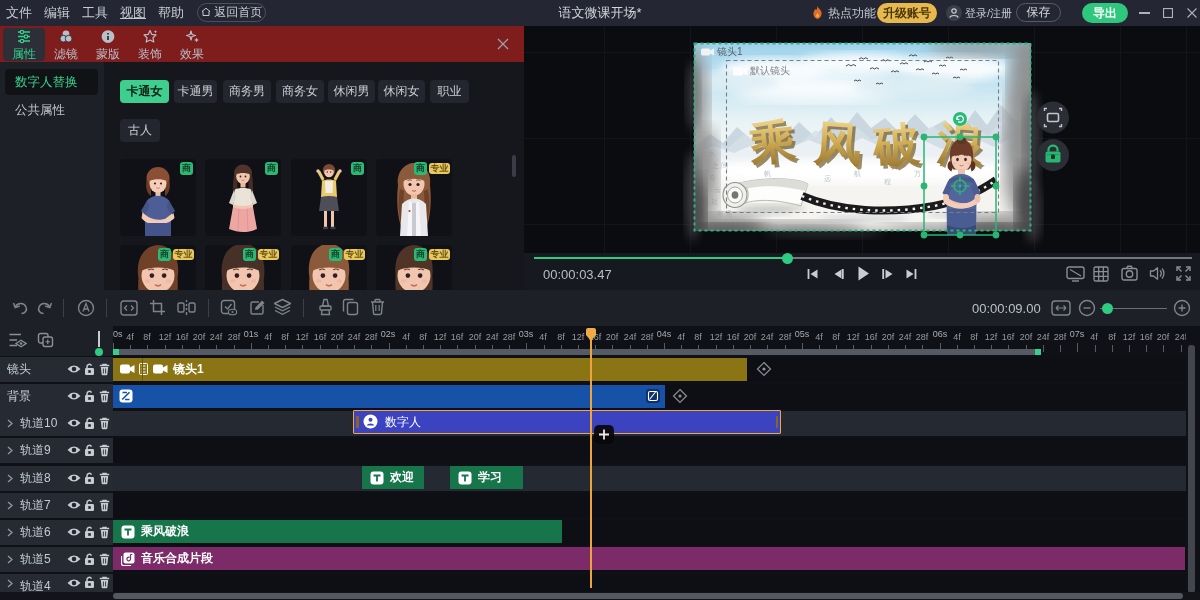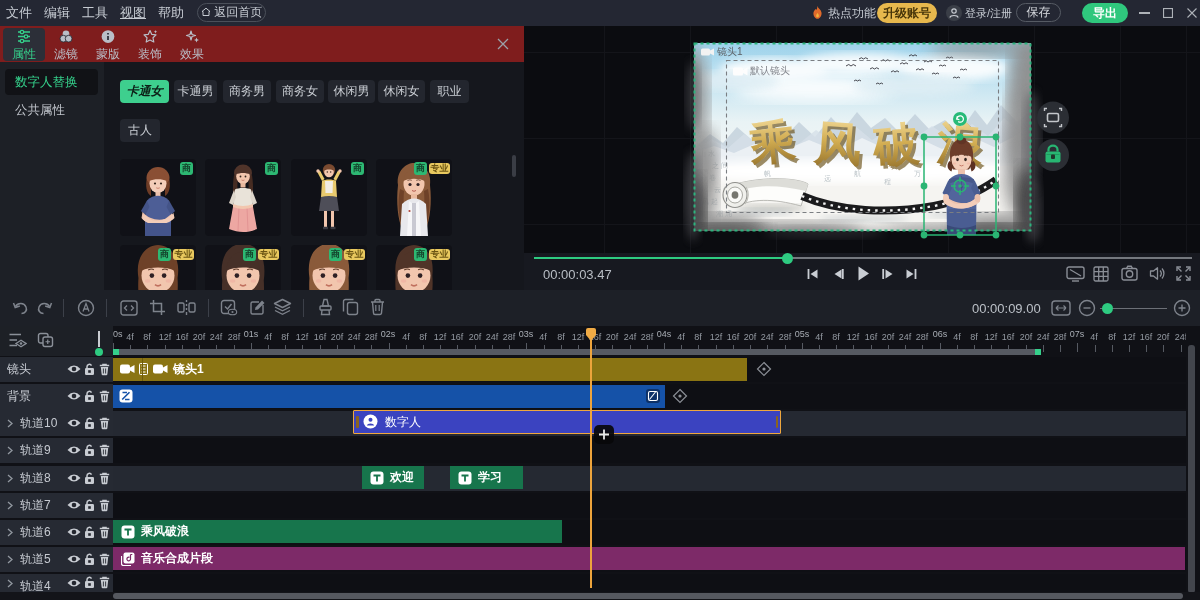--- a/index.html
+++ b/index.html
@@ -51,20 +51,21 @@
   <div class="menu" style="left:6px;">文件</div>
   <div class="menu" style="left:44px;">编辑</div>
   <div class="menu" style="left:82px;">工具</div>
   <div class="menu" style="left:120px;text-decoration:underline;">视图</div>
   <div class="menu" style="left:158px;">帮助</div>
   <div class="pillbtn" style="left:197px; width:69px;">
     <svg width="10" height="10" viewBox="0 0 10 10" style="vertical-align:-1px">
           <path d="M5 1.2 L9 4.5 L8 4.5 L8 8.5 L2 8.5 L2 4.5 L1 4.5 Z" fill="none" stroke="#c6cbd2" stroke-width="1"></path>
         </svg>
     返回首页</div>
+  <div class="menu" style="left:540px; width:120px; text-align:center; color:#d2d6dc;">语文微课开场*</div>
   <svg class="abs" style="left:812px; top:6px;" width="11" height="14" viewBox="0 0 11 14">
         <path d="M5.5 0 C6 2.5 9 3.5 9.5 6.5 C10 9.5 8 12.8 5.5 12.8 C3 12.8 1 9.5 1.5 6.5 C1.8 4.8 3 4.2 3.5 3 C4.5 4 4.8 4.6 5.5 0 Z" fill="#e06a2b"></path>
         <path d="M5.5 7 C6.3 8.2 7 8.8 6.8 10.2 C6.6 11.6 4.4 11.6 4.2 10.2 C4 8.9 4.8 8.2 5.5 7 Z" fill="#f2b43c"></path>
       </svg>
   <div class="menu" style="left:828px; font-size:12px;">热点功能</div>
   <div class="pillbtn" style="left:877px; width:60px; background:#e7b84d; border:none; height:20px; line-height:20px; color:#463408; font-weight:bold;">升级账号</div>
   <svg class="abs" style="left:946px; top:5px;" width="16" height="16" viewBox="0 0 16 16">
         <circle cx="8" cy="8" r="8" fill="#3a3e47"></circle>
         <circle cx="8" cy="6" r="2.2" fill="none" stroke="#c9cdd3" stroke-width="1.2"></circle>
         <path d="M3.8 12.5 C4.5 9.8 11.5 9.8 12.2 12.5" fill="none" stroke="#c9cdd3" stroke-width="1.2"></path>
@@ -116,21 +117,21 @@
     <svg class="abs" style="left:497px; top:12px;" width="12" height="12" viewBox="0 0 12 12">
           <path d="M1 1 L11 11 M11 1 L1 11" stroke="#9ba0a8" stroke-width="1.3"></path>
         </svg>
   </div>
   <div id="sidebar">
     <div class="abs" style="left:5px; top:7px; width:93px; height:26px; background:#111216; border-radius:4px; color:#35d08b; font-size:12.5px; line-height:26px; text-indent:10px;">数字人替换</div>
     <div class="abs" style="left:15px; top:40px; color:#c0c4cb; font-size:12.5px;">公共属性</div>
   </div>
   <div id="pmain">
 
-    <div class="pill" style="left:16px; width:49px; background:#3ecf8e; color:#0c1f16; font-weight:bold;font-style:italic;">卡通女</div>
+    <div class="pill" style="left:16px; width:49px; background:#3ecf8e; color:#0c1f16; font-weight:bold;">卡通女</div>
     <div class="pill" style="left:70px; width:43px;">卡通男</div>
     <div class="pill" style="left:119px; width:48px;">商务男</div>
     <div class="pill" style="left:172px; width:48px;">商务女</div>
     <div class="pill" style="left:224px; width:47px;">休闲男</div>
     <div class="pill" style="left:274px; width:47px;">休闲女</div>
     <div class="pill" style="left:326px; width:39px;">职业</div>
     <div class="pill" style="left:16px; top:57px; width:40px;">古人</div>
 
     <div class="card" style="left:16px; top:97px;" id="c1"><svg width="76" height="77" viewBox="0 0 76 77">
 <ellipse cx="38" cy="19" rx="11.5" ry="11" fill="#8a4f34"></ellipse>

